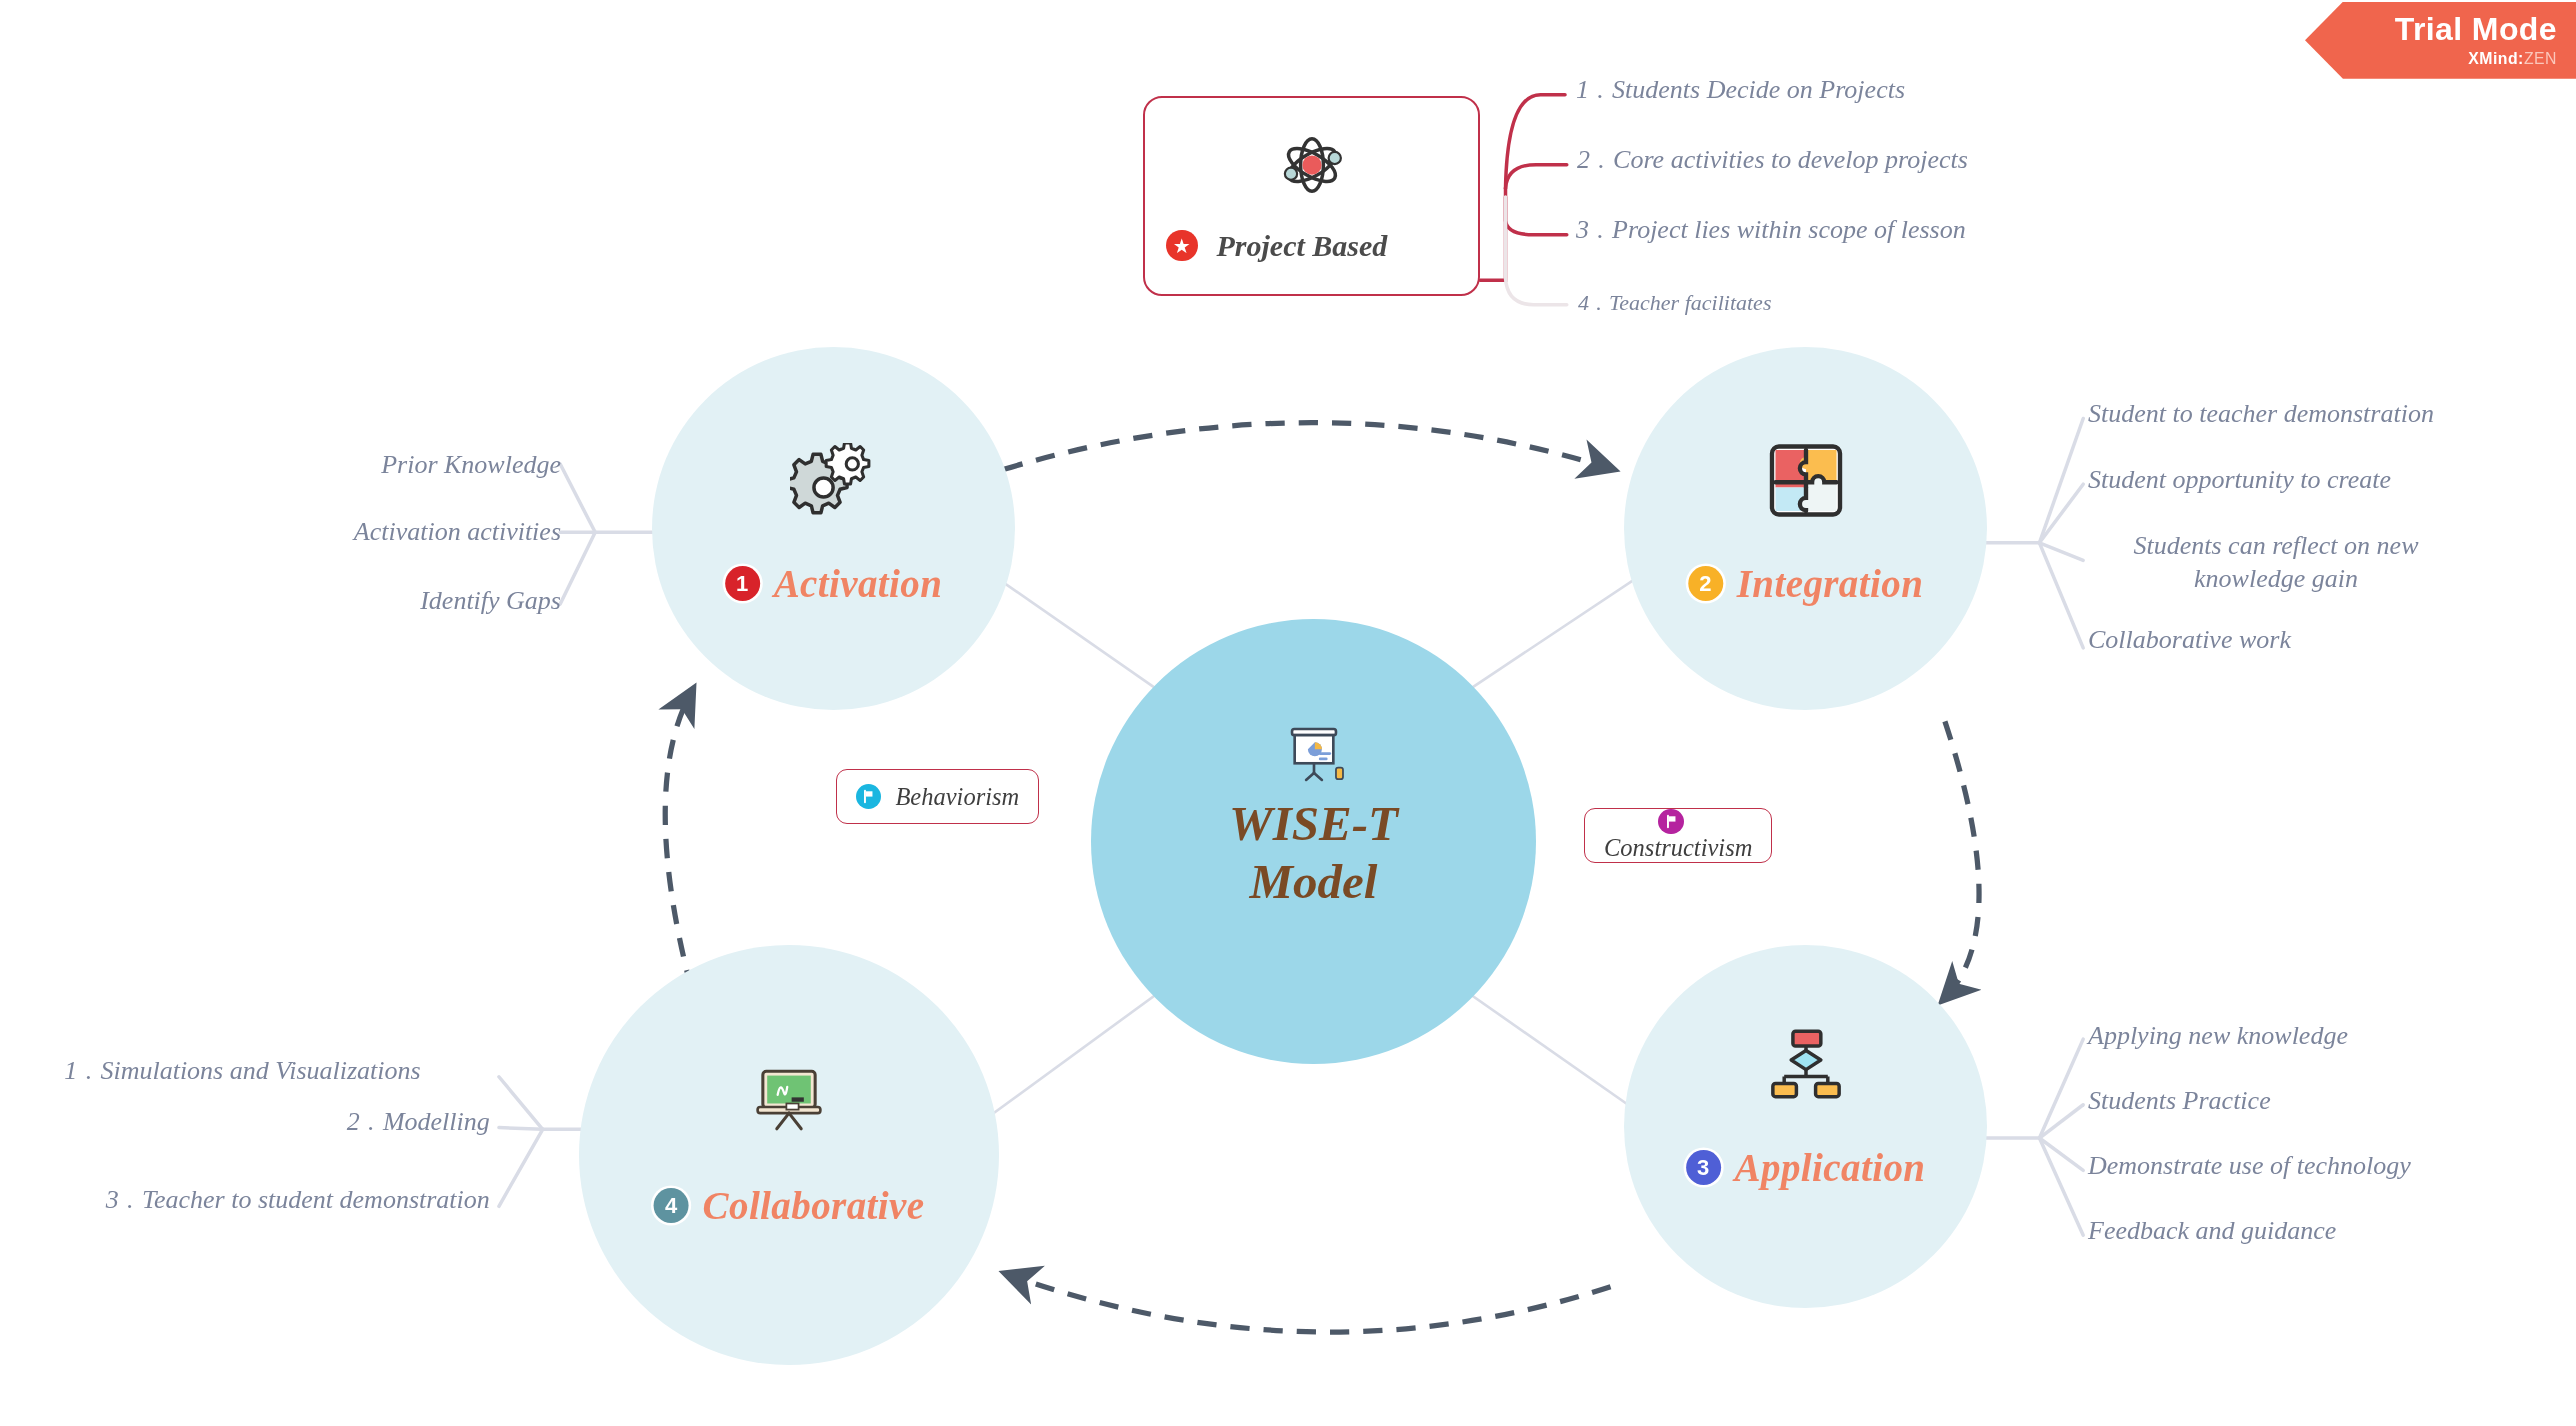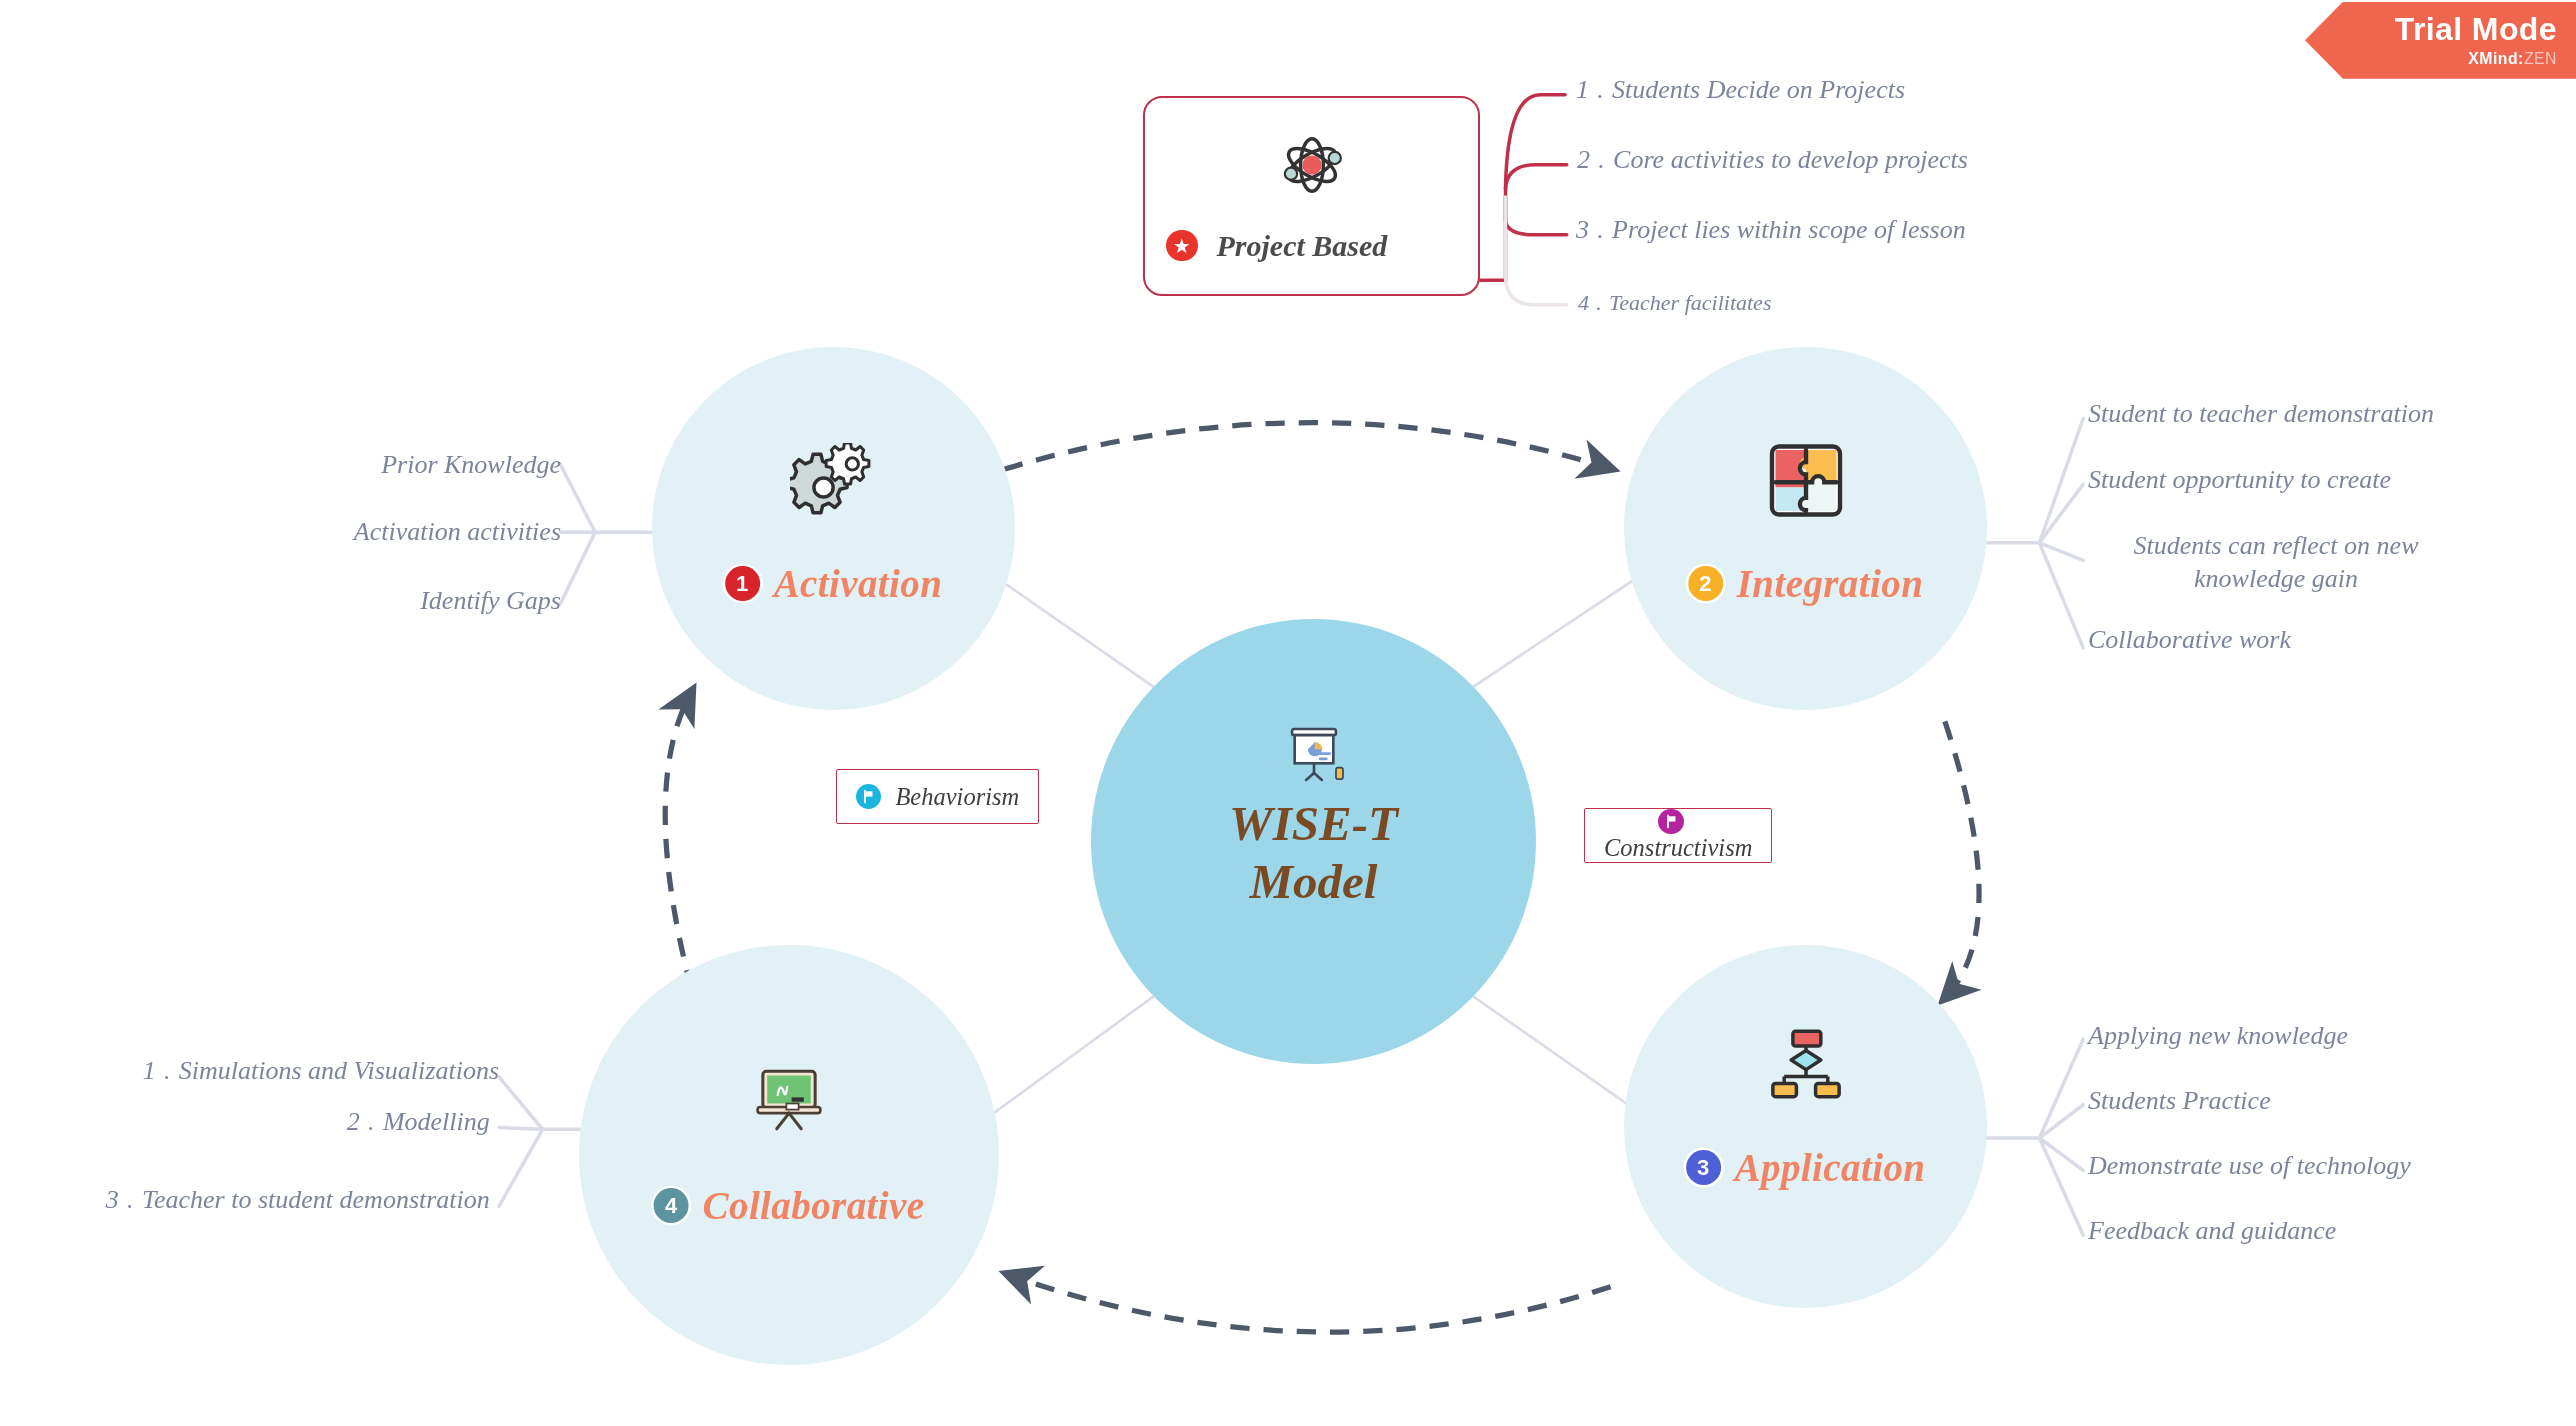--- a/index.html
+++ b/index.html
@@ -187,21 +187,21 @@
     font-size: 30px;
     font-weight: bold;
     font-style: italic;
     text-align: center;
   }
 
   
   .chip {
     position: absolute;
     border: 1.8px solid #c0304a;
-    border-radius: 2px;
+    border-radius: 11px;
     background: #ffffff;
     height: 55px;
     display: flex;
     align-items: center;
     padding: 0 19px;
     box-sizing: border-box;
     white-space: nowrap;
   }
   .chip-flag {
     width: 25.4px;
@@ -416,21 +416,21 @@
           <path d="M40 54 l-14 18"></path>
           <path d="M40 54 l14 18"></path>
         </g>
       </svg>
     </div>
     <div class="stage-label-row" style="top:238px;">
       <div class="num-badge" id="badge-4" style="background: rgb(94, 147, 160);">4</div>
       <div class="stage-name">Collaborative</div>
     </div>
   </div>
-  <div class="leaf r" style="left:18px; top:1055px; width:481px;">
+  <div class="leaf r" style="left:2px; top:1055px; width:481px;text-align:center;">
     <span class="idx">1 . </span>
     <span>Simulations and Visualizations</span>
   </div>
   <div class="leaf r" style="left:8.8px; top:1106px; width:481px;">
     <span class="idx">2 . </span>
     <span>Modelling</span>
   </div>
   <div class="leaf r" style="left:8.8px; top:1184px; width:481px;">
     <span class="idx">3 . </span>
     <span>Teacher to student demonstration</span>

